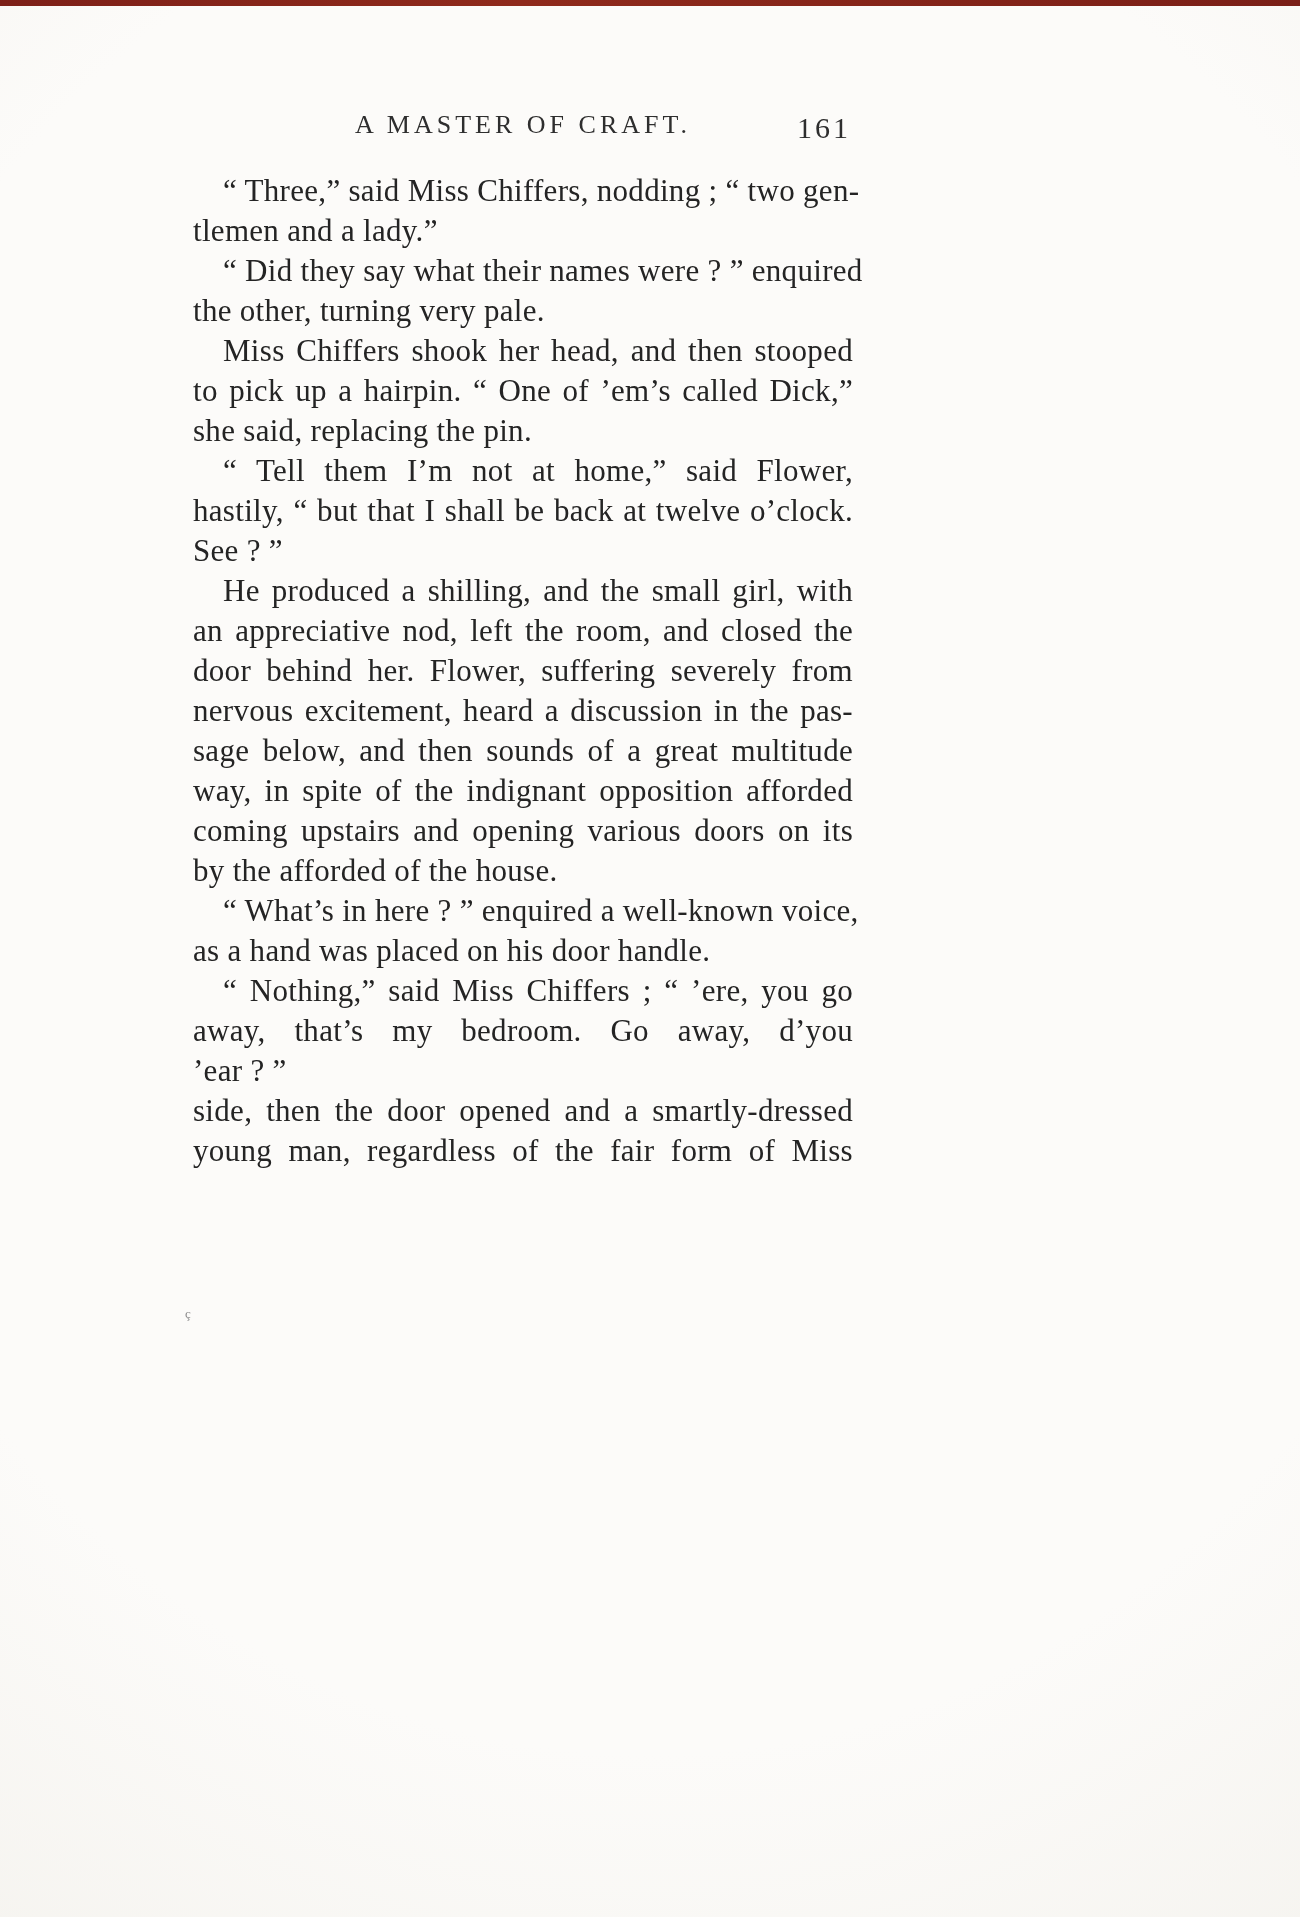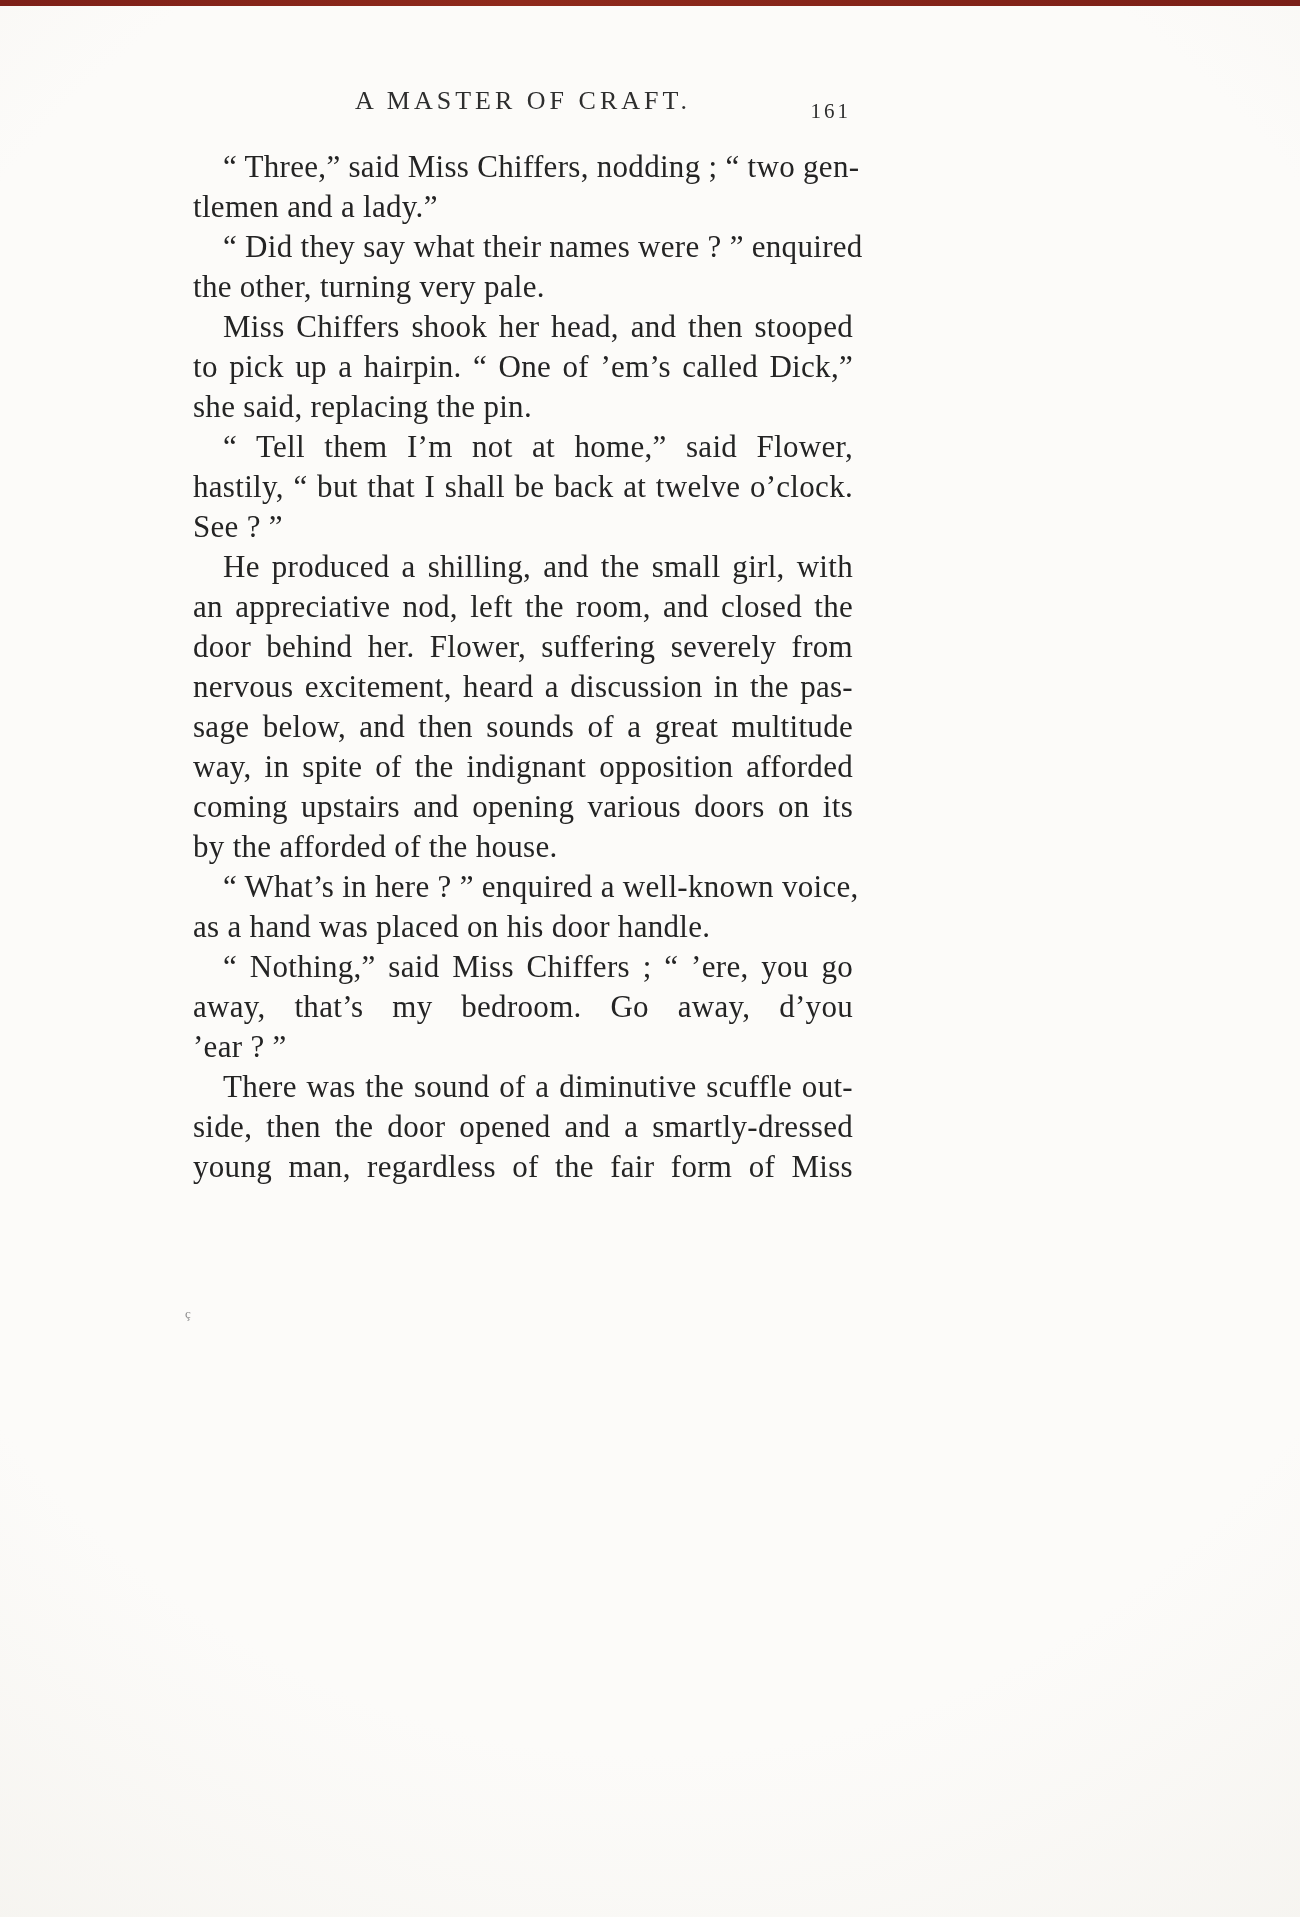--- a/index.html
+++ b/index.html
@@ -19,40 +19,40 @@
     position: absolute;
     top: 0; left: 0; right: 0;
     height: 6px;
     background: linear-gradient(90deg, #7d2018, #8f2a1c 40%, #7a1f17);
   }
   .content {
     position: absolute;
     top: 0;
     left: 193px;
     width: 660px;
-    padding-top: 86px;
+    padding-top: 110px;
   }
   .running-header {
     position: relative;
     height: 34px;
   }
   .header-title {
     position: absolute;
     left: 0; right: 0;
     text-align: center;
     font-size: 26px;
     letter-spacing: 4px;
     color: #2e2e2e;
     white-space: nowrap;
   }
   .page-number {
     position: absolute;
     right: 2px;
-    top: 13px;
-    font-size: 21px;
+    top: 1px;
+    font-size: 30px;
     letter-spacing: 3px;
     color: #2e2e2e;
   }
   .text-block {
     margin-top: 27px;
   }
   .paragraph { margin: 0; }
   .line {
     font-size: 31px;
     line-height: 40px;
@@ -114,20 +114,19 @@
         <div class="paragraph">
           <div class="line first">“ What’s in here ? ” enquired a well-known voice,</div>
           <div class="line last">as a hand was placed on his door handle.</div>
         </div>
         <div class="paragraph">
           <div class="line first">“ Nothing,” said Miss Chiffers ; “ ’ere, you go</div>
           <div class="line">away, that’s my bedroom.   Go away, d’you</div>
           <div class="line last">’ear ? ”</div>
         </div>
         <div class="paragraph">
-          <div class="line first">There was the sound of a diminutive scuffle out-</div>
           <div class="line">side, then the door opened and a smartly-dressed</div>
           <div class="line">young man, regardless of the fair form of Miss</div>
         </div>
       </div>
   </div>
   <span class="stray-mark">ç</span>
 </div>
 
 </body></html>

